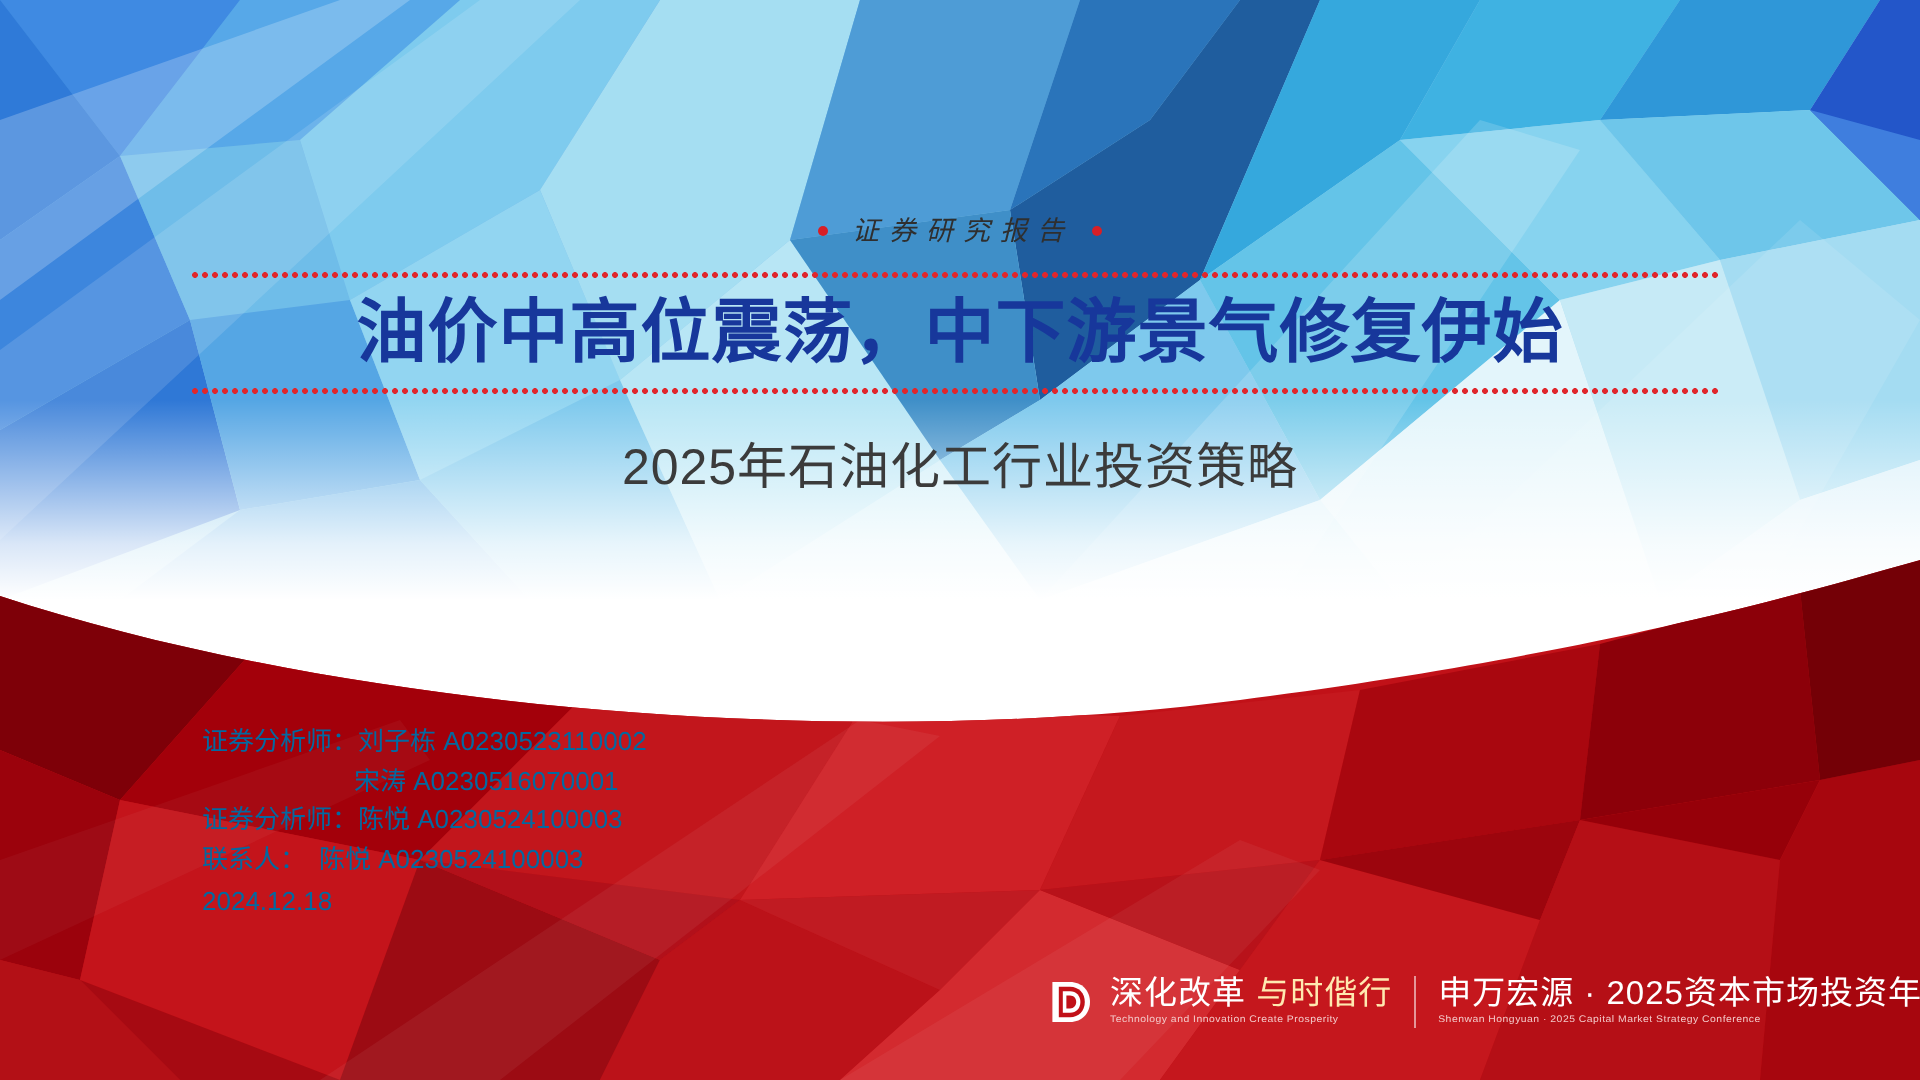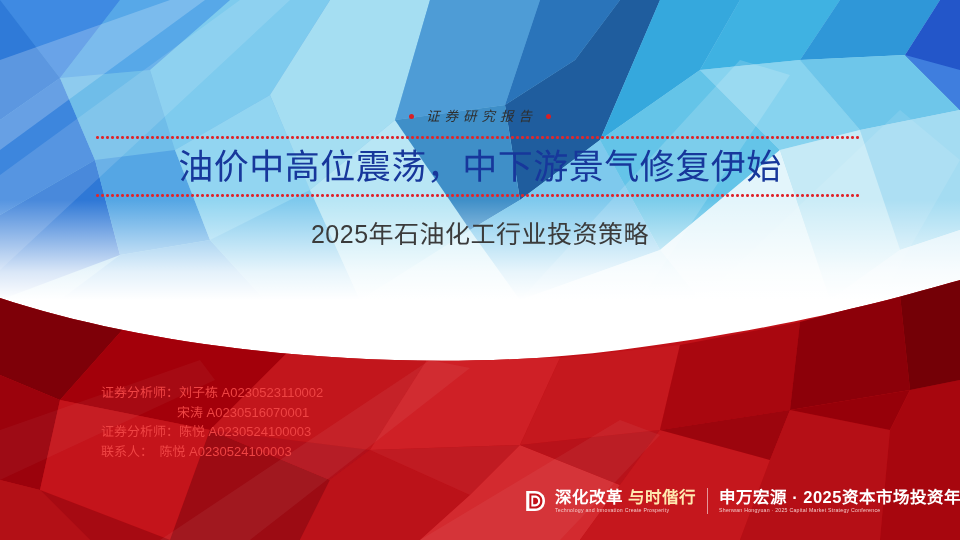--- a/index.html
+++ b/index.html
@@ -82,21 +82,21 @@
   .rule-bottom { top: 194px; }
 
   
   .main-title {
     position: absolute;
     left: 0;
     top: 145px;
     width: 960px;
     text-align: center;
     font-size: 35px;
-    font-weight: normal;
+    font-weight: bold;
     color: #17379b;
     letter-spacing: 0.5px;
     line-height: 44px;
     white-space: nowrap;
     font-family: "Liberation Sans", "DejaVu Sans", sans-serif;
   }
 
   
   .sub-title {
     position: absolute;
@@ -109,22 +109,22 @@
     letter-spacing: 0.5px;
     line-height: 34px;
     white-space: nowrap;
     font-family: "Liberation Sans", "DejaVu Sans", sans-serif;
   }
 
   
   .analysts {
     position: absolute;
     left: 101px;
-    top: 383px;
-    color: #ef4444;
+    top: 361px;
+    color: #0369a1;
     font-size: 13px;
     line-height: 19.5px;
     white-space: nowrap;
     font-family: "Liberation Sans", "DejaVu Sans", sans-serif;
   }
   .analyst-line { display: block; }
   .analyst-line.indent { padding-left: 76px; }
   .analyst-date { display: block; padding-top: 2px; font-size: 13px; }
 
   
@@ -145,21 +145,21 @@
   .logo-mark svg { display: block; }
 
   .logo-cn-block {
     display: flex;
     flex-direction: column;
     justify-content: center;
     gap: 1px;
   }
   .logo-cn {
     font-size: 16.5px;
-    font-weight: bold;
+    font-weight: normal;
     color: #ffffff;
     letter-spacing: 0.5px;
     line-height: 17px;
     white-space: nowrap;
     text-align: center;
   }
   .logo-cn .accent { color: #ffe9b0; }
   .logo-en {
     font-size: 5.2px;
     color: #f3c9c9;
@@ -300,20 +300,21 @@
         <polygon points="0,150 200,80 215,100 0,200" fill="#ffffff" opacity="0.04"></polygon>
       </g>
     </svg>
   </div>
 
   <div class="analysts">
     <span class="analyst-line">证券分析师：刘子栋  A0230523110002</span>
     <span class="analyst-line indent">宋涛  A0230516070001</span>
     <span class="analyst-line">证券分析师：陈悦 A0230524100003</span>
     <span class="analyst-line">联系人：　陈悦 A0230524100003</span>
+    <span class="analyst-date">2024.12.18</span>
   </div>
 
   <div class="logo-lockup">
 
     <span class="logo-mark">
       <svg width="24" height="24" viewBox="0 0 24 24" xmlns="http://www.w3.org/2000/svg">
         <path d="M3 2 H11 C17 2 21 6.4 21 12 C21 17.6 17 22 11 22 H3 Z" fill="#ffffff"></path>
         <path d="M5.4 4.4 H11 C15.4 4.4 18.4 7.6 18.4 12 C18.4 16.4 15.4 19.6 11 19.6 H5.4 Z" fill="#c11118"></path>
         <path d="M7.4 6.6 H11 C14.1 6.6 16.2 8.9 16.2 12 C16.2 15.1 14.1 17.4 11 17.4 H7.4 Z" fill="#ffffff"></path>
         <path d="M9.2 8.8 H11 C12.9 8.8 14.1 10.2 14.1 12 C14.1 13.8 12.9 15.2 11 15.2 H9.2 Z" fill="#c11118"></path>

